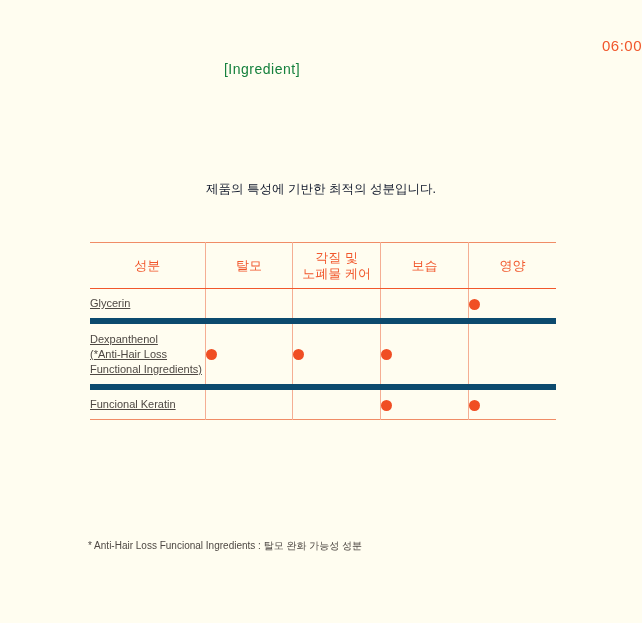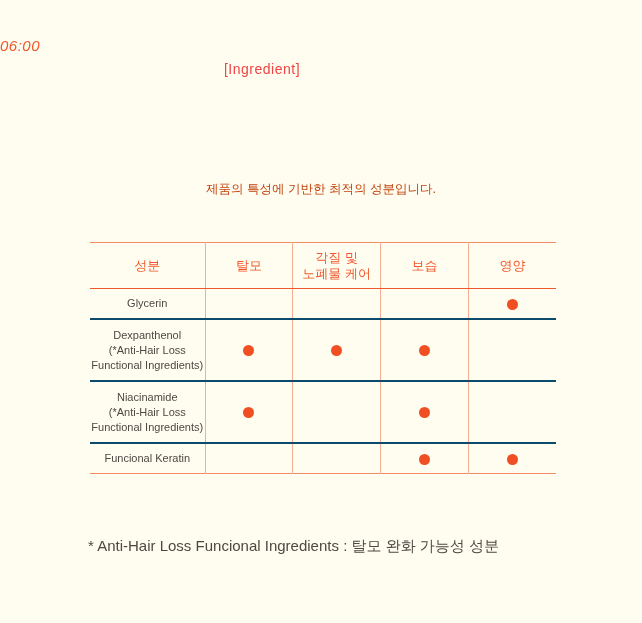--- a/index.html
+++ b/index.html
@@ -5,35 +5,34 @@
   html, body { margin: 0; padding: 0; }
   body {
     width: 642px; height: 623px;
     background: #FFFDF0;
     position: relative;
     overflow: hidden;
     font-family: "Liberation Sans", "DejaVu Sans", sans-serif;
   }
   .time-label {
     position: absolute; top: 37px; left: 0; width: 642px;
-    text-align: left;
+    text-align: right;
     font-size: 15px; font-weight: 500; letter-spacing: 0.5px;
     color: #F1572C;
-    font-style: italic;
   }
   .section-label {
     position: absolute; top: 61px; left: 0; width: 524px;
     text-align: center;
     font-size: 14px; font-weight: 400; letter-spacing: 0.5px;
-    color: #ef4444;
+    color: #15803d;
   }
   .subtitle {
     position: absolute; top: 181px; left: 0; width: 642px;
     text-align: center;
-    font-size: 12.5px; color: #c2410c;
+    font-size: 12.5px; color: #0f172a;
   }
   .ingredient-table-wrap {
     position: absolute; top: 242px; left: 90px;
   }
   table.ingredient-table {
     border-collapse: collapse;
     table-layout: fixed;
     width: 466px;
     border-top: 1px solid #F08C66;
     border-bottom: 1px solid #F08C66;
@@ -48,41 +47,42 @@
     white-space: pre-line;
     line-height: 16px;
     border-bottom: 1px solid #F1572C;
     padding: 0;
   }
   table.ingredient-table th + th,
   table.ingredient-table td + td {
     border-left: 1px solid #F5AE93;
   }
   table.ingredient-table tbody tr + tr td {
-    border-top: 2px solid #0c4a6e;
+    border-top: 6px solid #0c4a6e;
   }
   table.ingredient-table td {
-    text-align: center; vertical-align: middle;
+    text-align: left; vertical-align: middle;
     font-size: 11px; line-height: 15px;
     color: #4E4843;
     white-space: pre-line;
     padding: 0;
+    text-decoration: underline;
   }
   table.ingredient-table tr.row-short td { height: 29px; }
   table.ingredient-table tr.row-tall  td { height: 60px; }
   .dot {
     display: inline-block;
     width: 11px; height: 11px;
     border-radius: 50%;
     background: #F04E23;
     vertical-align: middle;
   }
   .footnotes {
     position: absolute; top: 537px; left: 88px;
-    font-size: 15px; line-height: 17px;
+    font-size: 10px; line-height: 17px;
     color: #4E4843;
   }
 </style>
 </head>
 <body>
 
 <div class="time-label">06:00</div>
 <div class="section-label">[Ingredient]</div>
 <div class="subtitle">제품의 특성에 기반한 최적의 성분입니다.</div>
 
@@ -115,29 +115,20 @@
         </tr>
         <tr class="row-tall">
           <td>Dexpanthenol
 (*Anti-Hair Loss
 Functional Ingredients)</td>
           <td><span class="dot"></span></td>
           <td><span class="dot"></span></td>
           <td><span class="dot"></span></td>
           <td></td>
         </tr>
-        <tr class="row-tall">
-          <td>Niacinamide
-(*Anti-Hair Loss
-Functional Ingredients)</td>
-          <td><span class="dot"></span></td>
-          <td></td>
-          <td><span class="dot"></span></td>
-          <td></td>
-        </tr>
         <tr class="row-short">
           <td>Funcional Keratin</td>
           <td></td>
           <td></td>
           <td><span class="dot"></span></td>
           <td><span class="dot"></span></td>
         </tr>
       </tbody>
   </table>
 </div>

